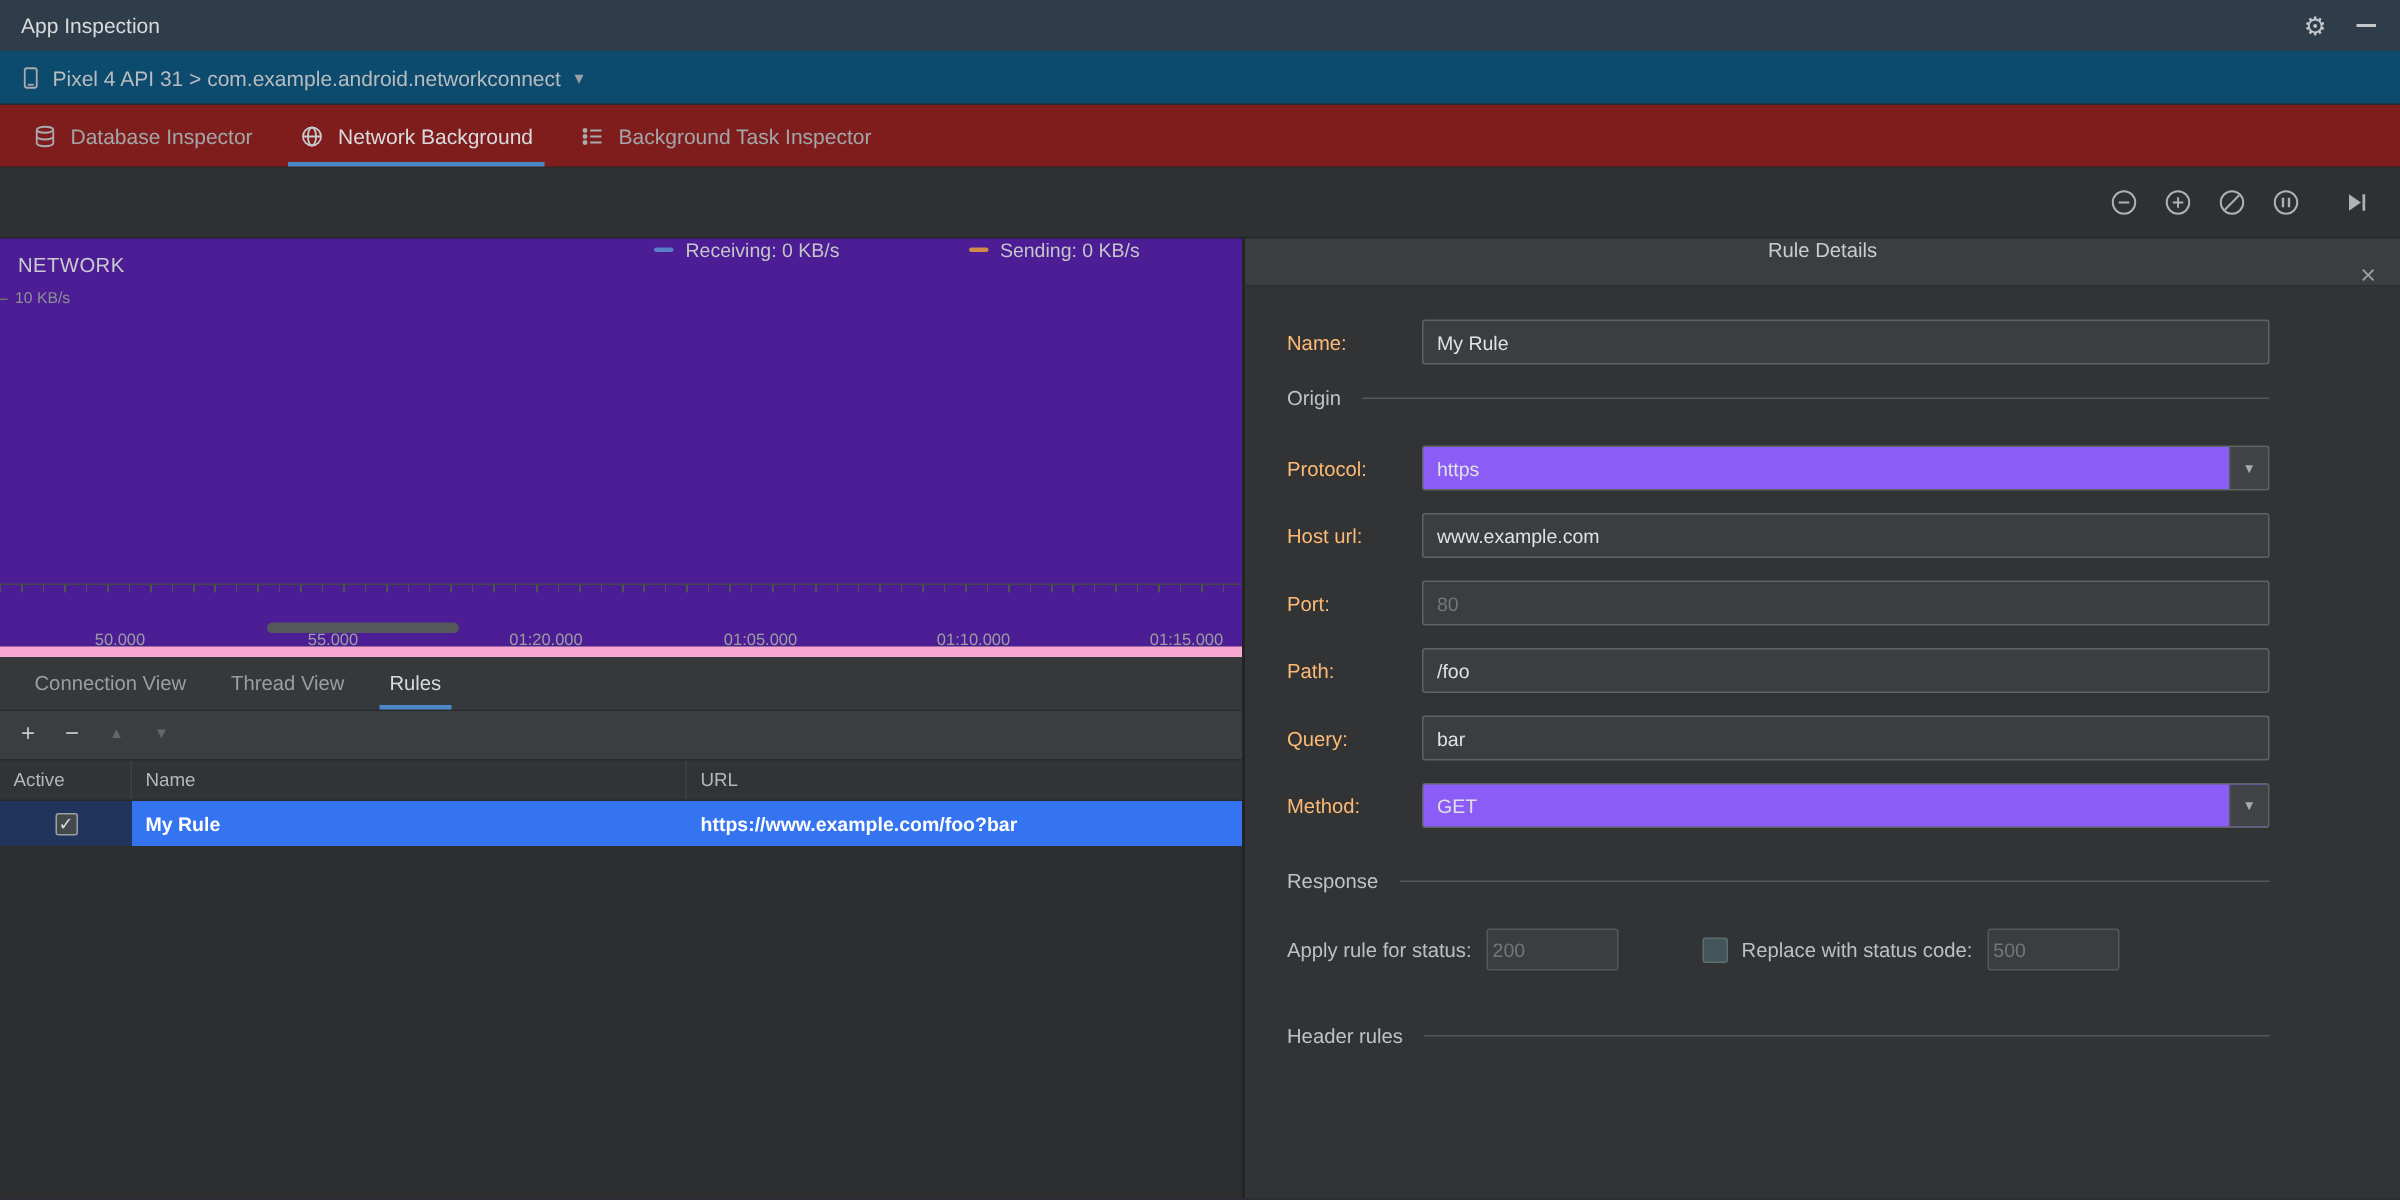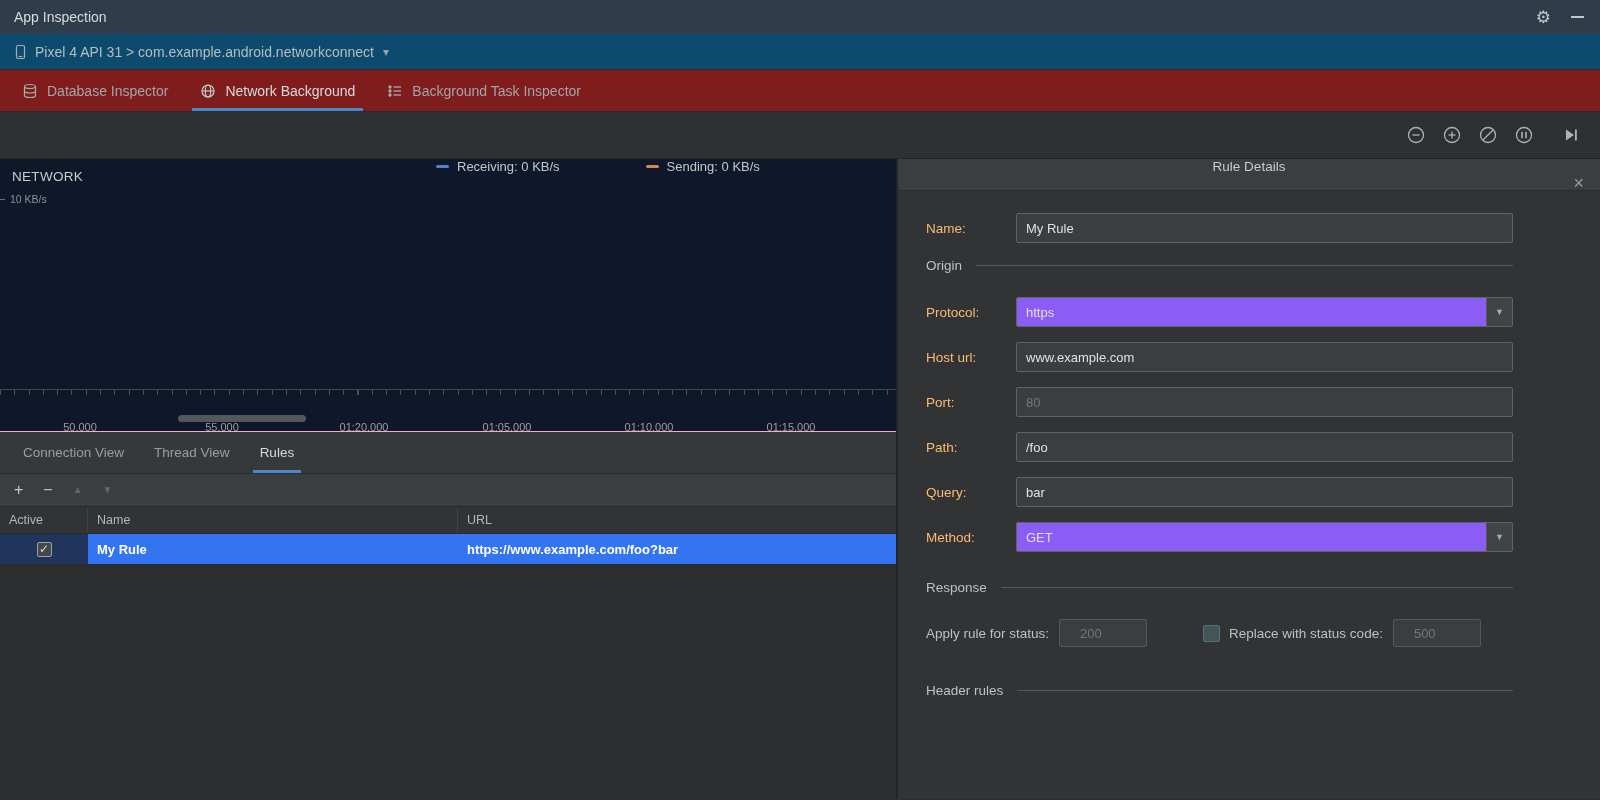--- a/index.html
+++ b/index.html
@@ -25,42 +25,42 @@
   .tab.active::after { content:""; position:absolute; left:8px; right:8px; bottom:0; height:3px; background:#4a88c7; }
   .tab svg { display:block; }
 
   
   .toolbar-top { height:47px; background:#2e3031; border-bottom:1px solid #232425; display:flex; align-items:center; justify-content:flex-end; gap:16px; padding-right:20px; }
   .toolbar-top .ticon { display:flex; align-items:center; }
   .ticon.gap { margin-left:12px; }
 
   
   .content { display:flex; height:640px; }
-  .left { width:898px; border-right:2px solid #232425; display:flex; flex-direction:column; background:#0f172a; }
+  .left { width:830px; border-right:2px solid #232425; display:flex; flex-direction:column; background:#4c1d95; }
   .right { flex:1; background:#313335; display:flex; flex-direction:column; }
 
   
   .chart { height:272px; position:relative; }
   .chart-title { position:absolute; left:12px; top:10px; color:#c9cccd; font-size:13.5px; letter-spacing:.3px; }
   .ylabel { position:absolute; left:10px; top:34px; font-size:10.5px; color:#8d9193; }
   .ytick { position:absolute; left:0; top:40px; width:5px; height:1px; background:#6a6e70; }
   .legend { position:absolute; left:436px; top:0; display:flex; gap:86px; font-size:13px; color:#c4c7c9; }
   .legend-item { display:flex; align-items:center; gap:8px; }
   .sw { width:13px; height:3px; border-radius:2px; }
   .sw-recv { background:#5b7fc7; }
   .sw-send { background:#d08a4a; }
   .axisline { position:absolute; left:0; right:0; top:230px; height:1px; background:#45484a; }
   .minorticks { position:absolute; left:0; right:0; top:231px; height:5px;
     background-image:repeating-linear-gradient(90deg,#505355 0,#505355 1px,transparent 1px,transparent 14.3px); }
   .xtick { position:absolute; top:238px; transform:translateX(-50%); font-size:11px; color:#9b9ea0; white-space:nowrap;margin-top:24px; }
   .xt0{left:80px} .xt1{left:222px} .xt2{left:364px} .xt3{left:507px} .xt4{left:649px} .xt5{left:791px}
   .hscroll { position:absolute; left:178px; top:256px; width:128px; height:7px; border-radius:4px; background:#55585a; }
 
   
-  .subtabs { height:42px; background:#36393b; border-top:1px solid #f9a8d4; display:flex; padding:0 8px; font-size:13.5px; }
+  .subtabs { height:42px; background:#36393b; border-top:7px solid #f9a8d4; display:flex; padding:0 8px; font-size:13.5px; }
   .subtab { padding:0 15px; display:flex; align-items:center; color:#9b9ea0; position:relative; cursor:default; }
   .subtab.active { color:#d8dbdd; }
   .subtab.active::after { content:""; position:absolute; left:8px; right:8px; bottom:0; height:3px; background:#4a88c7; }
 
   
   .rules-toolbar { height:33px; background:#3b3e40; border-top:1px solid #2a2b2c; display:flex; align-items:center; gap:20px; padding:0 14px; }
   .rt-icon { color:#c6c9cb; font-size:16px; line-height:1; cursor:default; }
   .rt-icon.dim { color:#63676a; font-size:10px; }
 
   
@@ -85,21 +85,21 @@
   .finput { flex:1; height:30px; background:#3b3e40; border:1px solid #5e6366; border-radius:2px; color:#dfe1e5; font-size:13px; padding:0 9px; font-family:inherit; outline:none; }
   .finput::placeholder { color:#72777a; }
   .fcombo { flex:1; height:30px; border:1px solid #5e6366; border-radius:2px; background:#8b5cf6; display:flex; align-items:center; overflow:hidden; }
   .combo-value { flex:1; padding:0 9px; color:#dfe1e5; }
   .combo-arrow { width:26px; align-self:stretch; display:flex; align-items:center; justify-content:center; color:#a7abad; font-size:9px; border-left:1px solid #54585a; background:#404446; }
   .section { display:flex; align-items:center; margin:20px 0 24px; }
   .section.first { margin-top:14px; }
   .section .slabel { color:#bfc2c4; font-size:13.5px; flex-shrink:0; }
   .section .sline { flex:1; height:1px; background:#55585a; margin-left:14px; }
   .resp-row { display:flex; align-items:center; font-size:13.5px; color:#bdc0c2; margin-bottom:8px; }
-  .small-input { width:88px; height:28px; background:#3b3e40; border:1px solid #54585a; border-radius:2px; color:#dfe1e5; font-size:13px; padding:0 20px; font-family:inherit; outline:none; }
+  .small-input { width:88px; height:28px; background:#3b3e40; border:1px solid #54585a; border-radius:2px; color:#dfe1e5; font-size:13px; padding:0 3px; font-family:inherit; outline:none; }
   .small-input::placeholder { color:#72777a; }
   .ml10 { margin-left:10px; }
   .resp-cbx { width:17px; height:17px; background:#44555a; border:1px solid #5c6e72; border-radius:2px; margin:0 9px 0 56px; flex-shrink:0; }
   .sect-hr { margin-top:36px; }
 </style>
 </head>
 <body>
 
 <div class="window">
 

